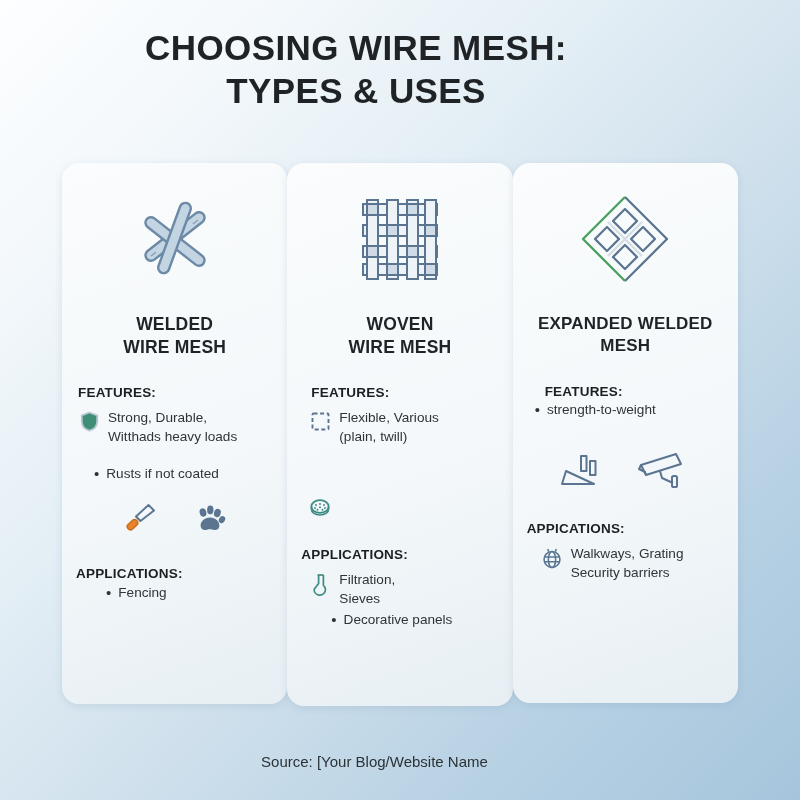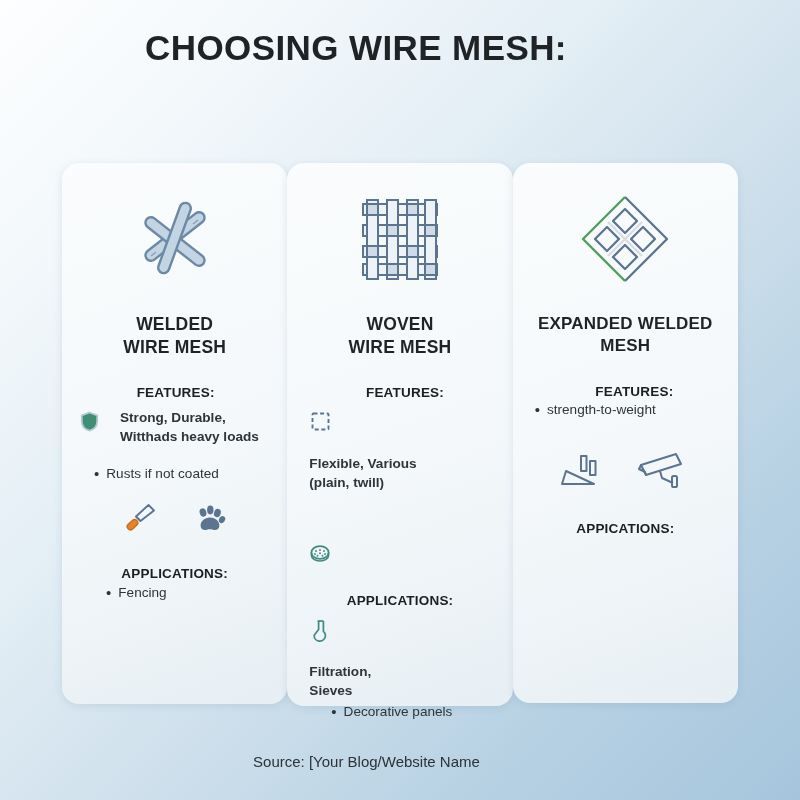--- a/index.html
+++ b/index.html
@@ -82,33 +82,31 @@
   }
   .card.c3 .card-title { font-size: 17px; }
 
   
   .sec-head {
     font-size: 13.5px;
     font-weight: bold;
     color: #1b1f22;
     letter-spacing: 0.2px;
     margin-top: 26px;
-    text-align: center;
   }
   .card.c1 .sec-head.features { margin-left: 2px; }
   .card.c2 .sec-head.features { margin-left: 10px; }
   .card.c3 .sec-head.features { margin-left: 18px; }
 
   
   .row {
     display: flex;
     align-items: flex-start;
     margin-top: 9px;
-    gap: 20px;
-    font-weight: bold;
+    gap: 8px;
   }
   .row .ricon {
     flex: 0 0 auto;
     width: 22px;
     height: 24px;
     display: flex;
     align-items: flex-start;
     justify-content: center;
     padding-top: 2px;
   }
@@ -134,51 +132,52 @@
   .standalone-bullet {
     margin-top: 19px;
     margin-left: 18px;
   }
 
   
   .indent-1 { margin-left: 9px; }
   .indent-2 { margin-left: 30px; }
 
   .row.inset-c1 { margin-left: 2px; }
-  .row.inset-c2 { margin-left: 8px; flex-direction: column; }
+  .row.inset-c2 { margin-left: 8px; }
   .row.inset-c3 { margin-left: 14px; }
 
   
   .icon-pair {
     display: flex;
     justify-content: center;
     align-items: flex-end;
     gap: 34px;
     margin-top: 14px;
     height: 42px;
   }
   .icon-pair.wide { gap: 22px; }
   .spacer-lg { height: 40px; }
 
   
   .footer {
     position: absolute;
     top: 753px;
-    left: 4px;
+    left: 12px;
     width: 725px;
     text-align: center;
     font-size: 15px;
     color: #2c3236;
   }
 </style>
 </head>
 <body>
 
 <div class="title-wrap">
   <div class="title-line">CHOOSING WIRE MESH:</div>
+  <div class="title-line">TYPES &amp; USES</div>
 </div>
 
 <div class="cards">
 
   <div class="card c1">
 
     <div class="hero-icon">
       <svg width="92" height="92" viewBox="0 0 92 92">
         <g stroke="#6c8aa6" stroke-width="2.4" stroke-linecap="round" fill="#c3d4e2">
           <rect x="10" y="38" width="72" height="11" rx="5.5" transform="rotate(-38 46 43.5)"></rect>
@@ -386,17 +385,33 @@
             <path d="M5 14 L3 18 L9 21 L10 24"></path>
             <path d="M24 20 L26 27 L37 32"></path>
             <rect x="36" y="25" width="5" height="11" rx="1.6"></rect>
           </g>
         </svg>
       </span>
     </div>
 
     <div class="sec-head">APPICATIONS:</div>
 
+    <div class="row inset-c3">
+      <span class="ricon">
+        <svg width="23" height="23" viewBox="0 0 23 23">
+          <g stroke="#5b7591" stroke-width="1.6" fill="none">
+            <circle cx="11.5" cy="12.5" r="8.3"></circle>
+            <ellipse cx="11.5" cy="12.5" rx="3.8" ry="8.3"></ellipse>
+            <path d="M3.4 10 H19.6 M3.4 15 H19.6"></path>
+            <path d="M8 4.4 L7 1.6 M15 4.4 L16 1.6"></path>
+          </g>
+        </svg>
+      </span>
+      <span class="rtext">
+        <span>Walkways, Grating</span><br>
+        <span>Security barriers</span>
+      </span>
+    </div>
   </div>
 
 </div>
 
 <div class="footer">Source: [Your Blog/Website Name</div>
 
 </body></html>

